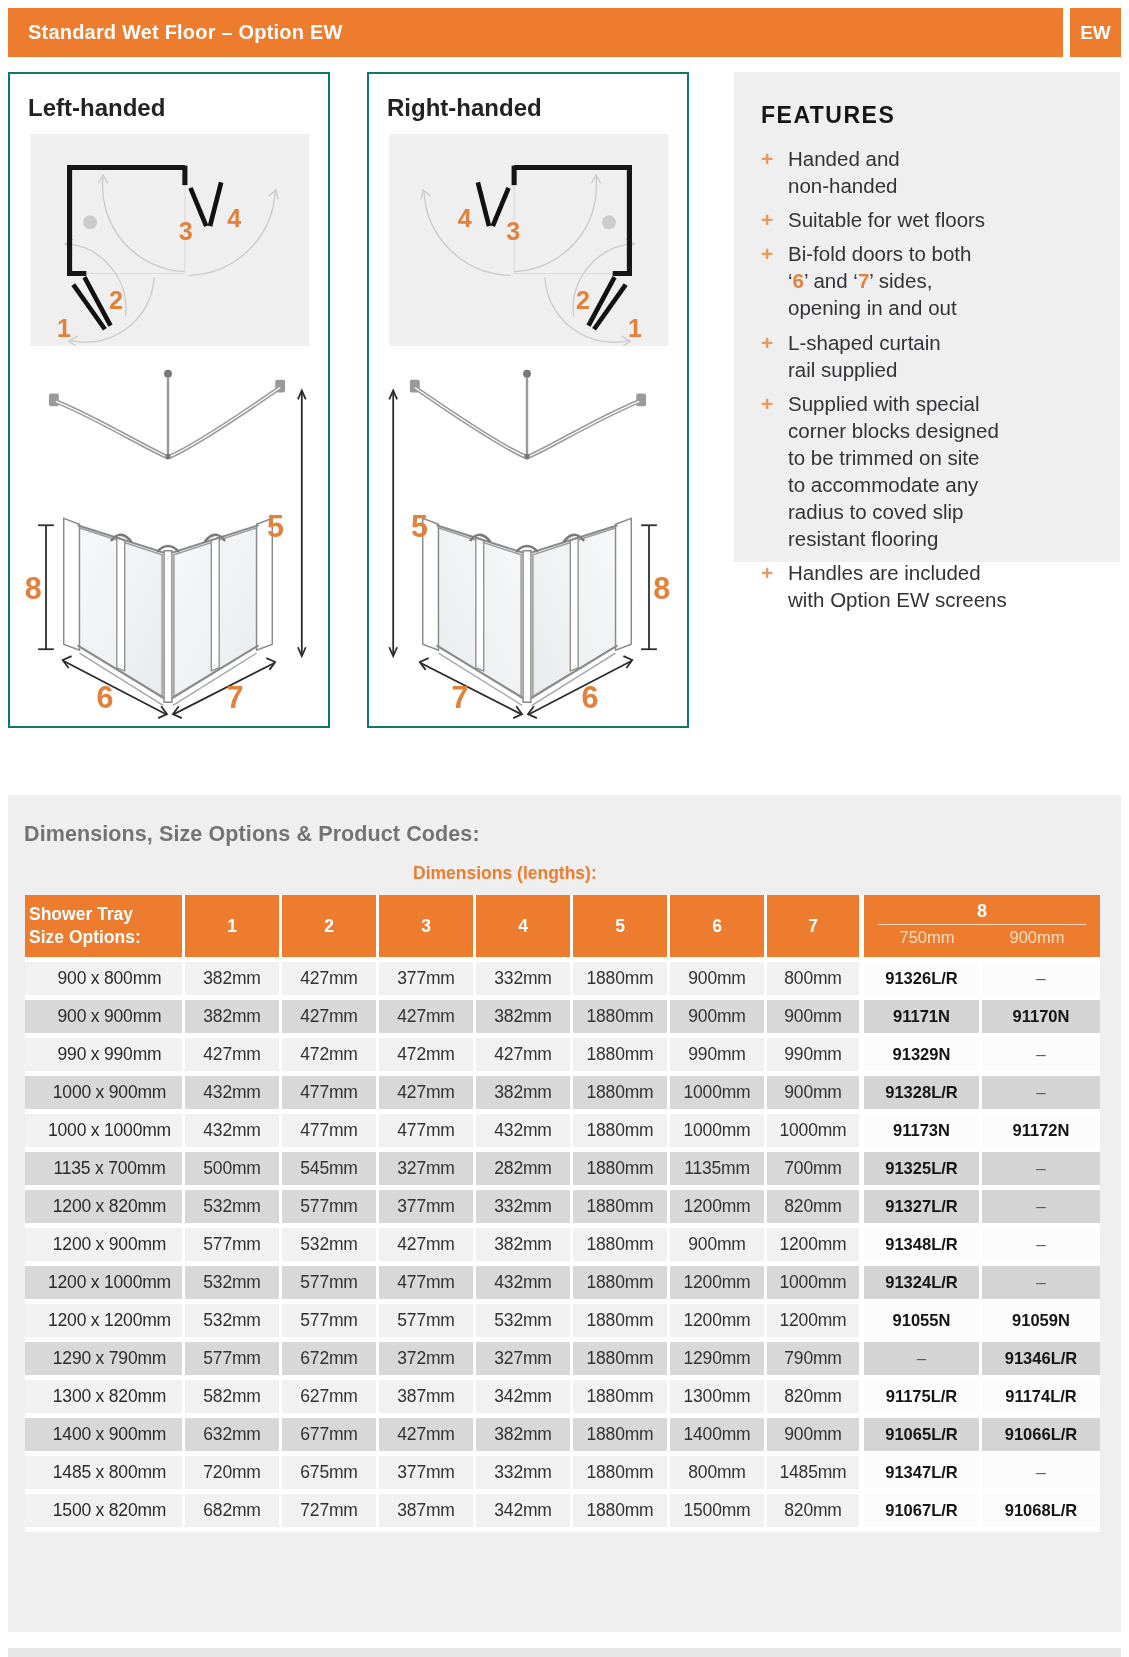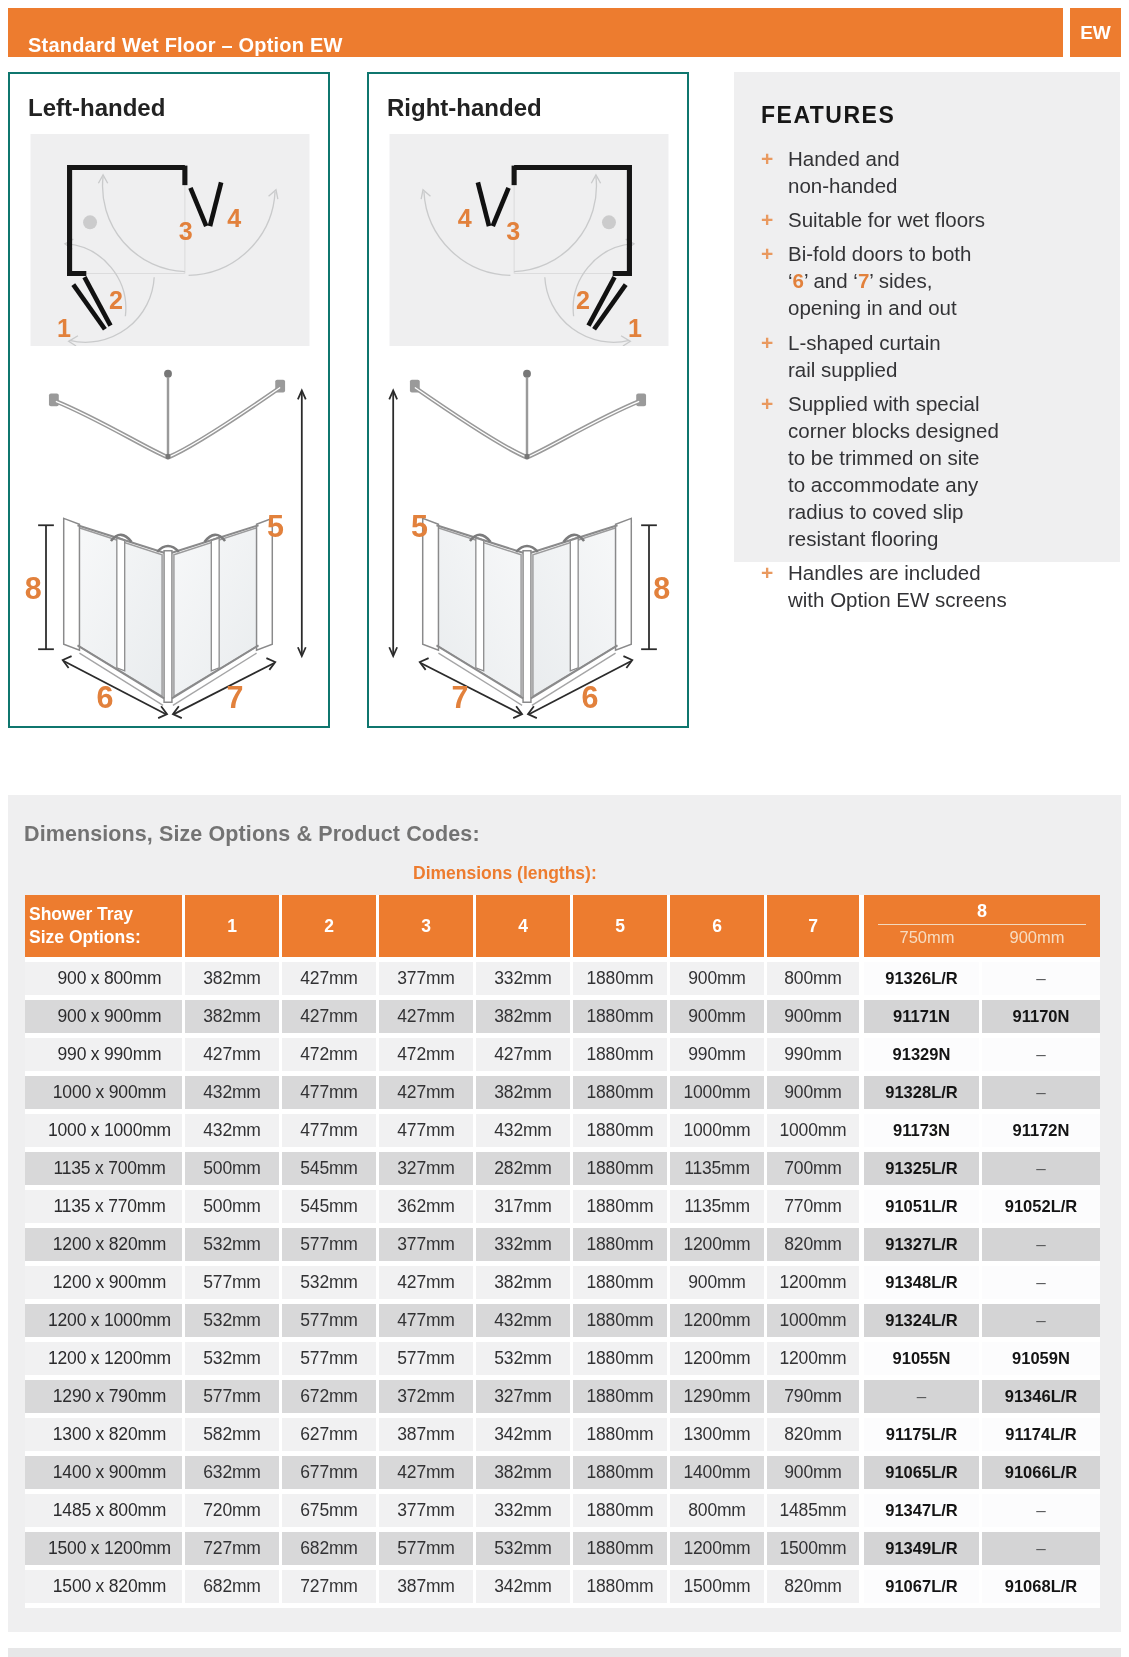--- a/index.html
+++ b/index.html
@@ -13,21 +13,21 @@
     --code-dark:#D4D4D5;
     --panel-gray:#EFEFF0;
     --ink:#1C1C1E;
   }
   *{box-sizing:border-box;margin:0;padding:0}
   body{width:1129px;height:1657px;background:#fff;font-family:"Liberation Sans","DejaVu Sans",sans-serif;overflow:hidden}
   .page{width:1129px;height:1657px;padding:8px;position:relative}
 
   
   .topbar-row{display:flex;height:49px}
-  .topbar{flex:1;background:var(--orange);display:flex;align-items:flex-end;padding-left:20px;margin-right:7px}
+  .topbar{flex:1;background:var(--orange);display:flex;align-items:center;padding-left:20px;margin-right:7px}
   .topbar span{color:#fff;font-size:20px;font-weight:bold;letter-spacing:.2px}
   .badge{width:51px;background:var(--orange);color:#fff;font-size:19px;font-weight:bold;display:flex;align-items:center;justify-content:center}
 
   
   .panels-row{display:flex;margin-top:15px;height:656px;margin-bottom:67px}
   .diagram-panel{width:322px;height:656px;background:#fff;border:2px solid #0f766e;padding:14px 10px 0 10px}
   .diagram-panel h2{font-size:24px;font-weight:bold;color:#222;margin:6px 0 12px 8px}
   .diagram-panel.second{margin-left:37px}
   .features{width:386px;height:490px;background:var(--panel-gray);margin-left:45px;padding:30px 20px 0 27px}
   .features h2{font-size:23px;font-weight:bold;color:#161616;letter-spacing:1.5px;margin-bottom:16px}
@@ -321,32 +321,20 @@
             <td>500mm</td>
             <td>545mm</td>
             <td>327mm</td>
             <td>282mm</td>
             <td>1880mm</td>
             <td>1135mm</td>
             <td class="wide-r">700mm</td>
             <td class="code-col code">91325L/R</td>
             <td class="code-col dash no-r">–</td>
           </tr>
-          <tr class="odd">
-            <td class="size">1135 x 770mm</td>
-            <td>500mm</td>
-            <td>545mm</td>
-            <td>362mm</td>
-            <td>317mm</td>
-            <td>1880mm</td>
-            <td>1135mm</td>
-            <td class="wide-r">770mm</td>
-            <td class="code-col code">91051L/R</td>
-            <td class="code-col code no-r">91052L/R</td>
-          </tr>
           <tr class="even">
             <td class="size">1200 x 820mm</td>
             <td>532mm</td>
             <td>577mm</td>
             <td>377mm</td>
             <td>332mm</td>
             <td>1880mm</td>
             <td>1200mm</td>
             <td class="wide-r">820mm</td>
             <td class="code-col code">91327L/R</td>
@@ -429,32 +417,20 @@
             <td>720mm</td>
             <td>675mm</td>
             <td>377mm</td>
             <td>332mm</td>
             <td>1880mm</td>
             <td>800mm</td>
             <td class="wide-r">1485mm</td>
             <td class="code-col code">91347L/R</td>
             <td class="code-col dash no-r">–</td>
           </tr>
-          <tr class="even">
-            <td class="size">1500 x 1200mm</td>
-            <td>727mm</td>
-            <td>682mm</td>
-            <td>577mm</td>
-            <td>532mm</td>
-            <td>1880mm</td>
-            <td>1200mm</td>
-            <td class="wide-r">1500mm</td>
-            <td class="code-col code">91349L/R</td>
-            <td class="code-col dash no-r">–</td>
-          </tr>
           <tr class="odd">
             <td class="size">1500 x 820mm</td>
             <td>682mm</td>
             <td>727mm</td>
             <td>387mm</td>
             <td>342mm</td>
             <td>1880mm</td>
             <td>1500mm</td>
             <td class="wide-r">820mm</td>
             <td class="code-col code">91067L/R</td>

